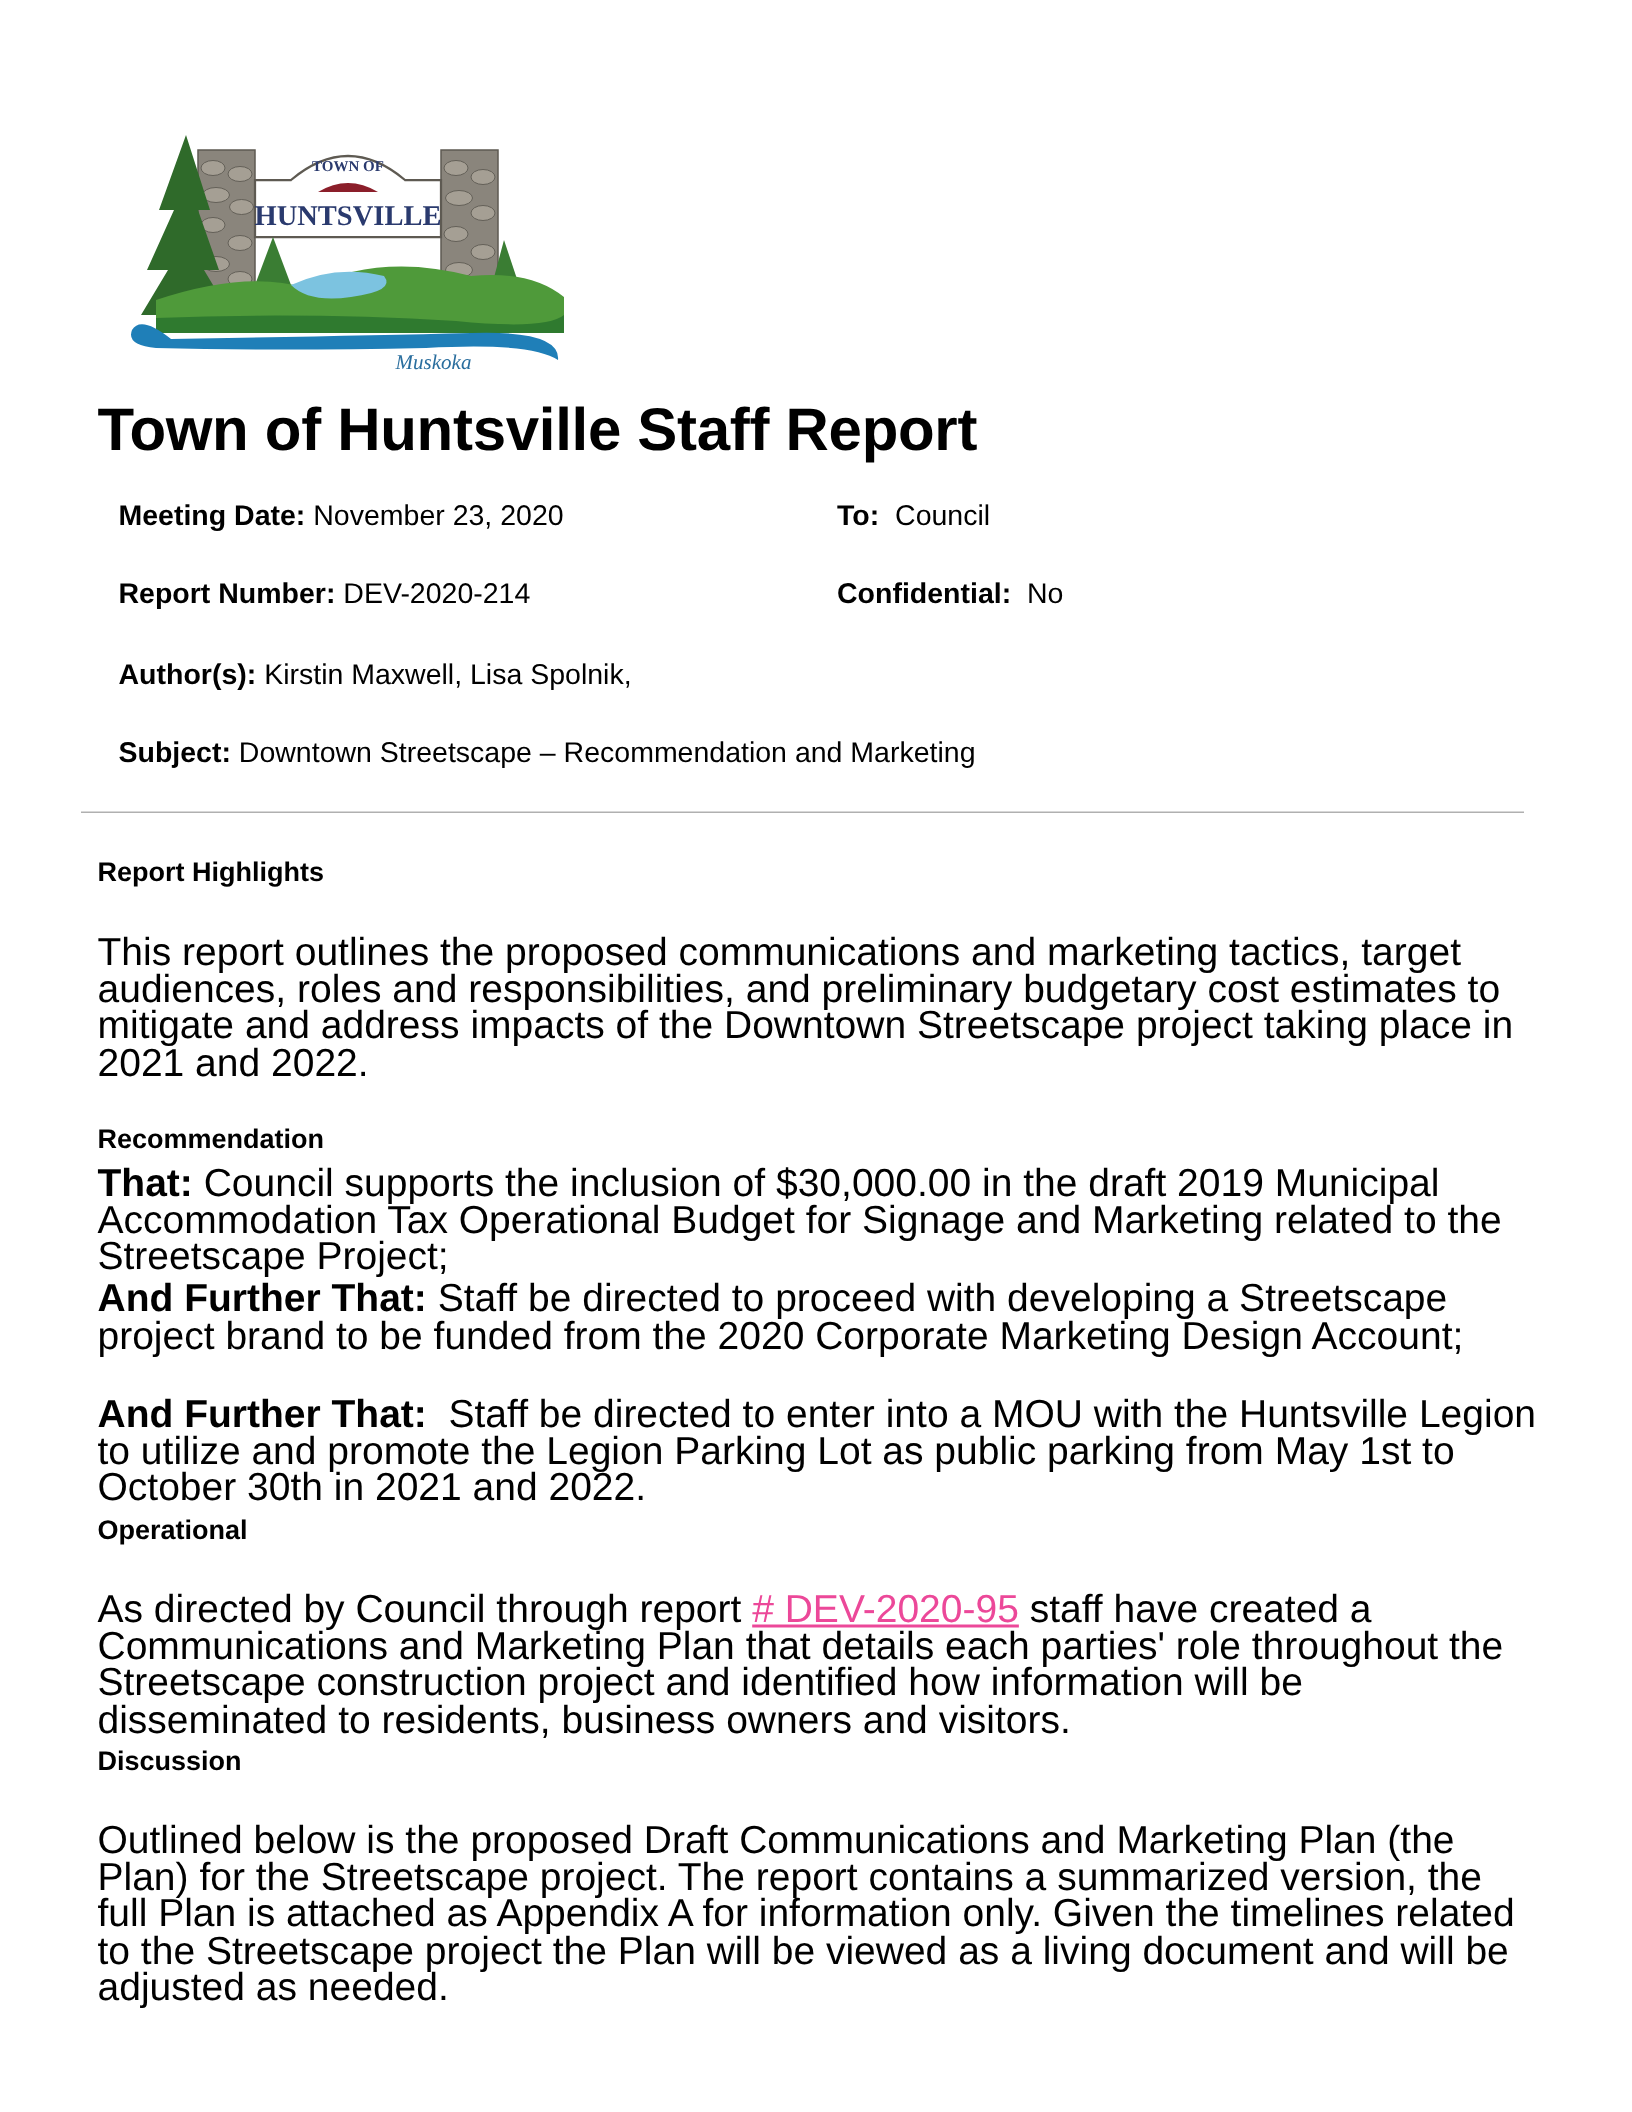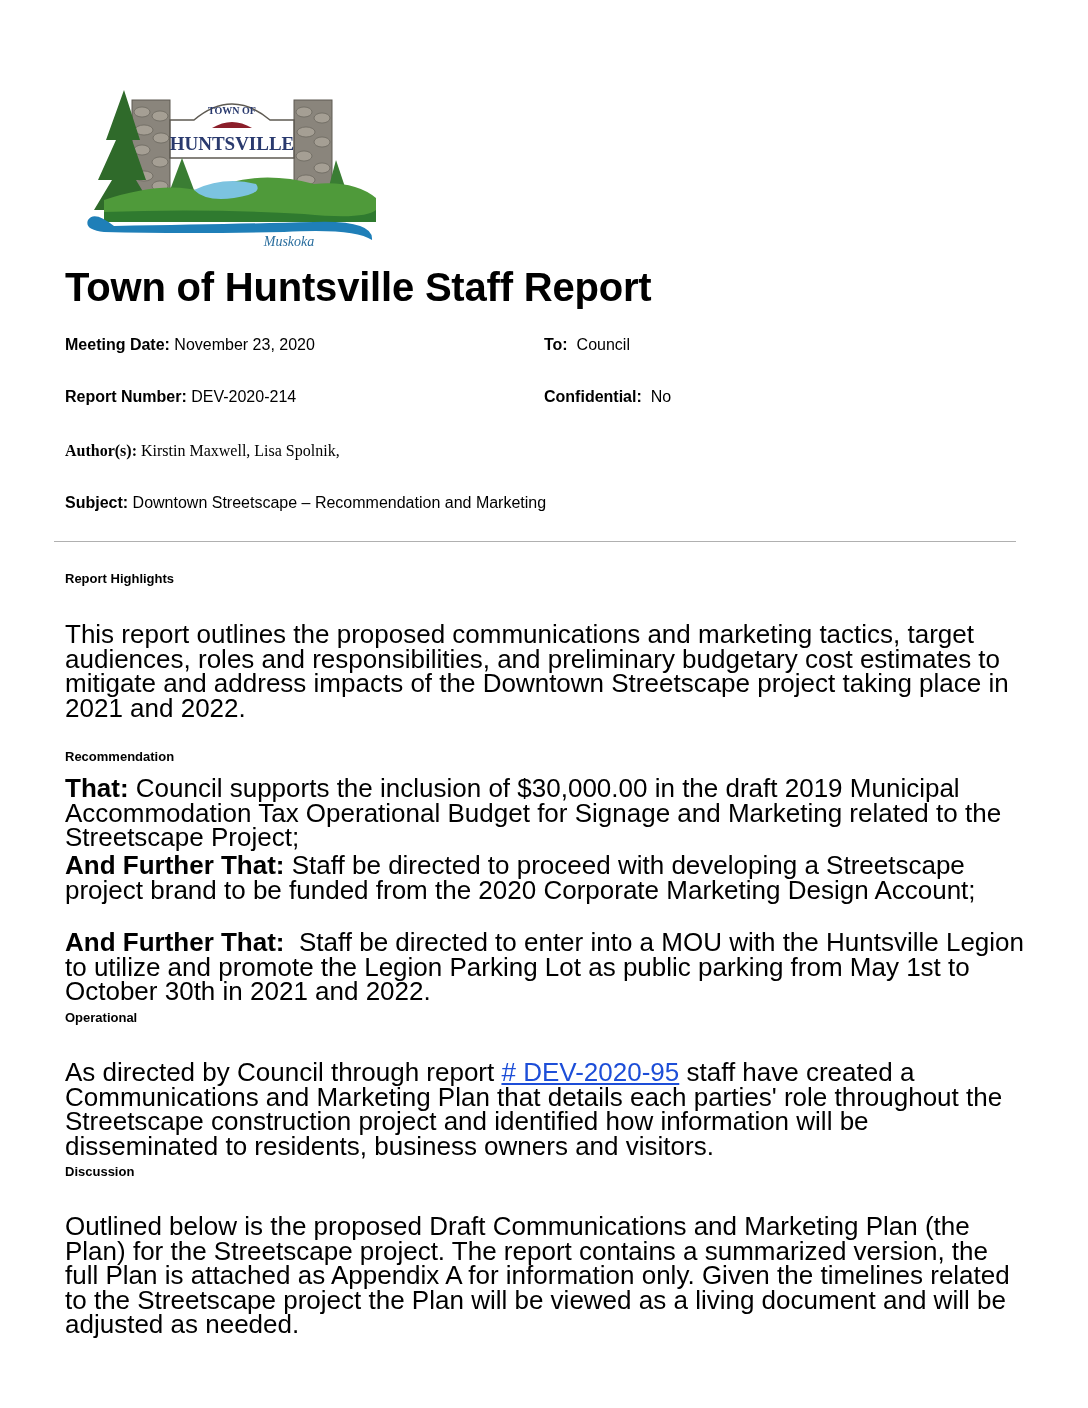--- a/index.html
+++ b/index.html
@@ -1,26 +1,26 @@
 <!DOCTYPE html>
 <html><head>
 <meta charset="utf-8">
 <style>
   html, body { margin: 0; padding: 0; background: #ffffff; }
   body { width: 1088px; height: 1408px; position: relative; overflow: hidden;
          font-family: "Liberation Sans", sans-serif; color: #000; }
   .logo { position: absolute; left: 84px; top: 80px; width: 300px; height: 170px; }
   .title { position: absolute; left: 65px; top: 265px; font-size: 40px; font-weight: bold; margin: 0; letter-spacing: -0.2px; }
-  .meta { position: absolute; font-size: 16px; line-height: 22px; white-space: nowrap; }
+  .meta { position: absolute; font-size: 19px; line-height: 22px; white-space: nowrap; margin-left: 14px; }
   .meta b { font-weight: bold; }
   .divider { position: absolute; left: 54px; top: 541px; width: 962px; height: 0; border-top: 1.5px solid #b0b0b0; }
-  .h { position: absolute; left: 65px; font-size: 13px; font-weight: bold; margin: 0; }
+  .h { position: absolute; left: 65px; font-size: 18px; font-weight: bold; margin: 0; }
   .p { position: absolute; left: 65px; width: 960px; font-size: 26px; line-height: 24.5px; margin: 0; }
   .p b { font-weight: bold; }
-  a.link { color: #1d4ed8; text-decoration: underline; }
+  a.link { color: #ec4899; text-decoration: underline; }
 </style>
 </head>
 <body>
 
 <div class="logo">
   <svg width="300" height="170" viewBox="0 0 300 170">
 
     <rect x="48" y="20" width="38" height="98" fill="#8a857c" stroke="#5e5a52" stroke-width="1"></rect>
     <rect x="210" y="20" width="38" height="98" fill="#8a857c" stroke="#5e5a52" stroke-width="1"></rect>
     <g fill="#a59f94" stroke="#5e5a52" stroke-width="0.6">
@@ -67,21 +67,21 @@
 </div>
 <div class="meta" style="left:544px; top:334px;">
   <b>To:</b><span style="white-space:pre">  Council</span>
 </div>
 <div class="meta" style="left:65px; top:386px;">
   <b>Report Number:</b><span> DEV-2020-214</span>
 </div>
 <div class="meta" style="left:544px; top:386px;text-align:right;">
   <b>Confidential:</b><span style="white-space:pre">  No</span>
 </div>
-<div class="meta" style="left:65px; top:440px;font-family:Liberation Serif, serif;">
+<div class="meta" style="left:65px; top:440px;">
   <b>Author(s):</b><span> Kirstin Maxwell, Lisa Spolnik,</span>
 </div>
 <div class="meta" style="left:65px; top:492px;">
   <b>Subject:</b><span> Downtown Streetscape – Recommendation and Marketing</span>
 </div>
 
 <div class="divider"></div>
 
 <h2 class="h" style="top:571px;">Report Highlights</h2>
 <p class="p" style="top:622px;">This report outlines the proposed communications and marketing tactics, target audiences, roles and responsibilities, and preliminary budgetary cost estimates to mitigate and address impacts of the Downtown Streetscape project taking place in 2021 and 2022.</p>

